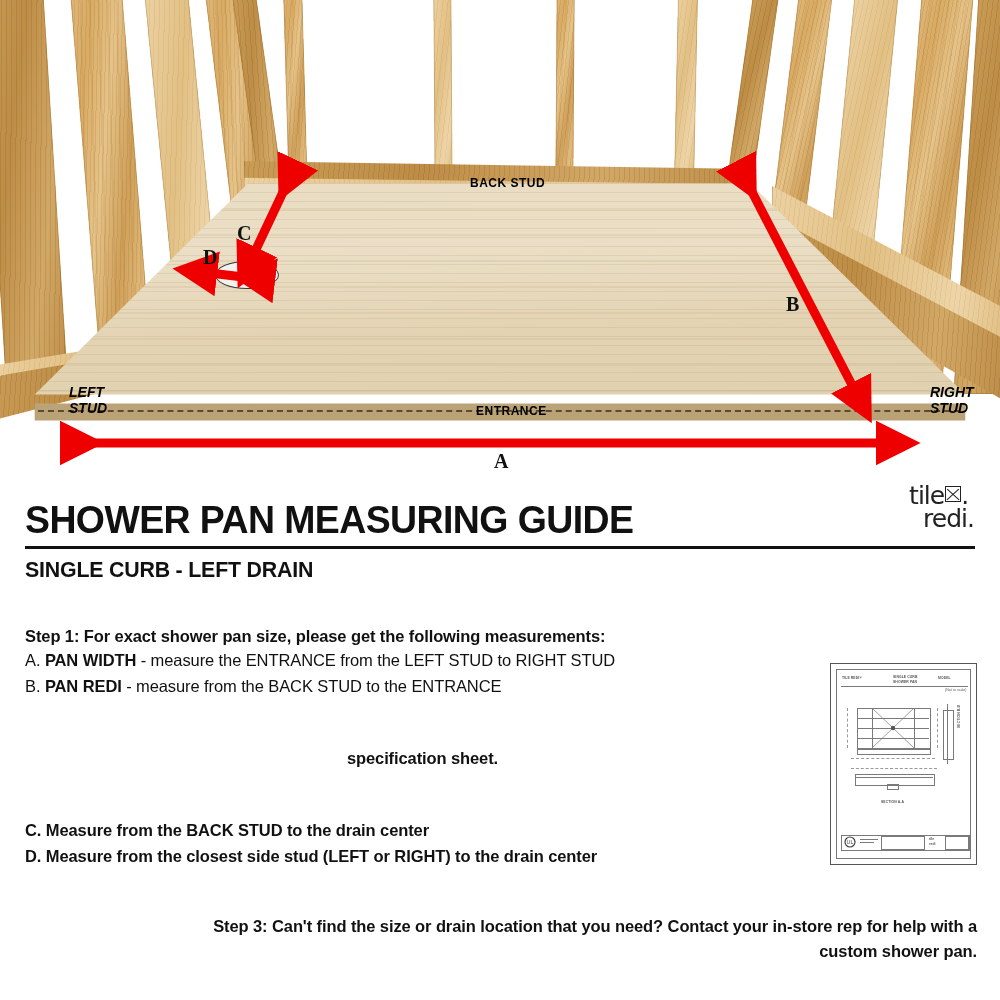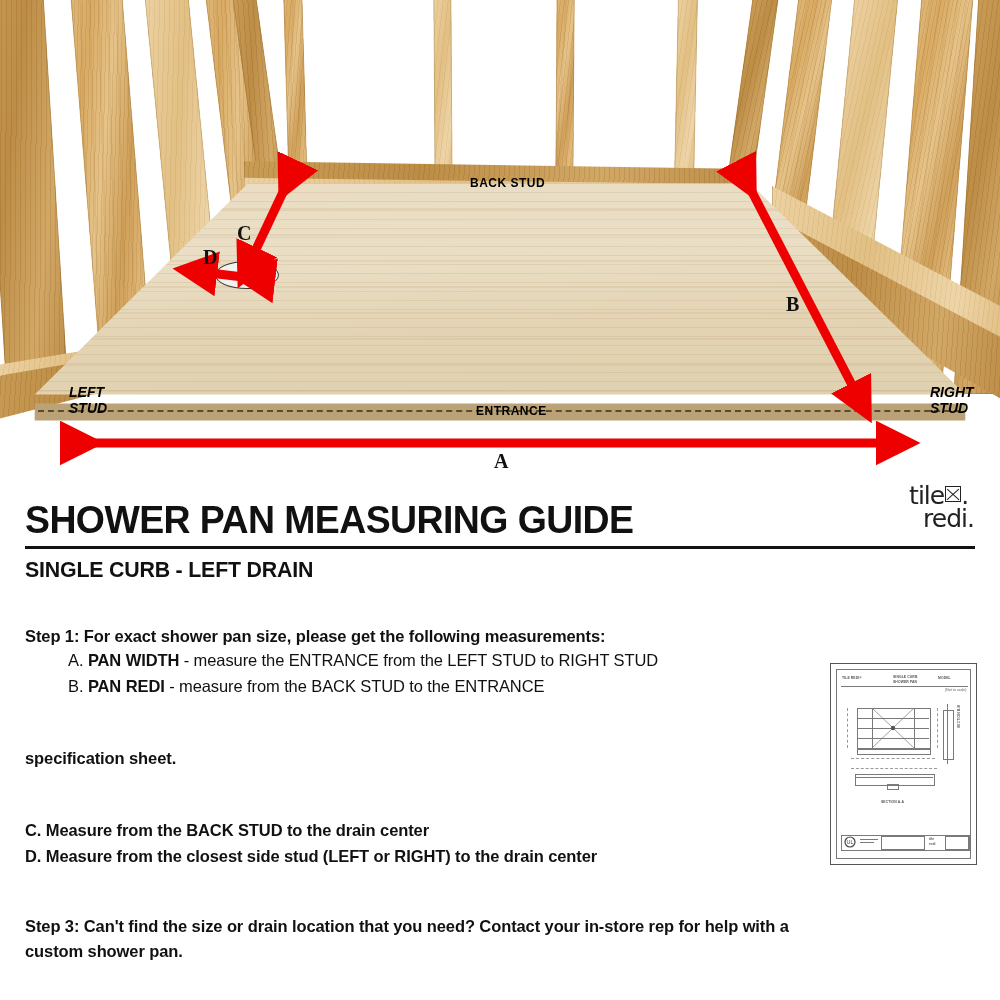--- a/index.html
+++ b/index.html
@@ -81,21 +81,21 @@
     content:"";position:absolute;left:-1px;top:50%;width:16px;height:1.4px;background:#222;
   }
   .logo .xbox:before{transform:rotate(42deg);}
   .logo .xbox:after{transform:rotate(-42deg);}
   .logo .dot{font-size:25px;}
 
   .body{
     position:absolute;left:25px;font-size:16.5px;font-weight:bold;color:#111;
     letter-spacing:-.1px;line-height:25px;
   }
-  .body.norm{font-weight:normal;margin-left:43px;}
+  .body.norm{font-weight:normal;}
   .body b{font-weight:bold;}
   .just{text-align:justify;width:795px;}
   .just > span{display:block;}
 
   
   #spec{
     position:absolute;left:830px;top:663px;width:145px;height:200px;
     background:#fff;border:1.2px solid #555;
   }
   #spec .inner{position:absolute;left:5px;top:5px;right:5px;bottom:5px;border:1px solid #777;}
@@ -205,27 +205,27 @@
 
   <div class="body norm" style="top:170px;">
     <span>A. </span><b>PAN WIDTH</b><span> - measure the ENTRANCE from the LEFT STUD to RIGHT STUD</span>
   </div>
 
   <div class="body norm" style="top:196px;">
     <span>B. </span><b>PAN REDI</b><span> - measure from the BACK STUD to the ENTRANCE</span>
   </div>
 
   <div class="body just" style="top:268px;">
-    <span style="text-align:left;">specification sheet.</span>
+    <span style="text-align:center;">specification sheet.</span>
   </div>
 
   <div class="body" style="top:340px;">C. Measure from the BACK STUD to the drain center</div>
   <div class="body" style="top:366px;">D. Measure from the closest side stud (LEFT or RIGHT) to the drain center</div>
 
-  <div class="body" style="top:436px;width:952px;">
+  <div class="body" style="top:436px;width:952px;text-align:right;">
     <span style="display:block;">Step 3: Can't find the size or drain location that you need? Contact your in-store rep for help with a</span>
     <span style="display:block;">custom shower pan.</span>
   </div>
 </div>
 
 <div id="spec">
   <div class="inner">
 
     <div class="sp" style="left:5px;top:6px;">TILE REDI®</div>
     <div class="sp" style="left:56px;top:5px;">SINGLE CURB</div>

